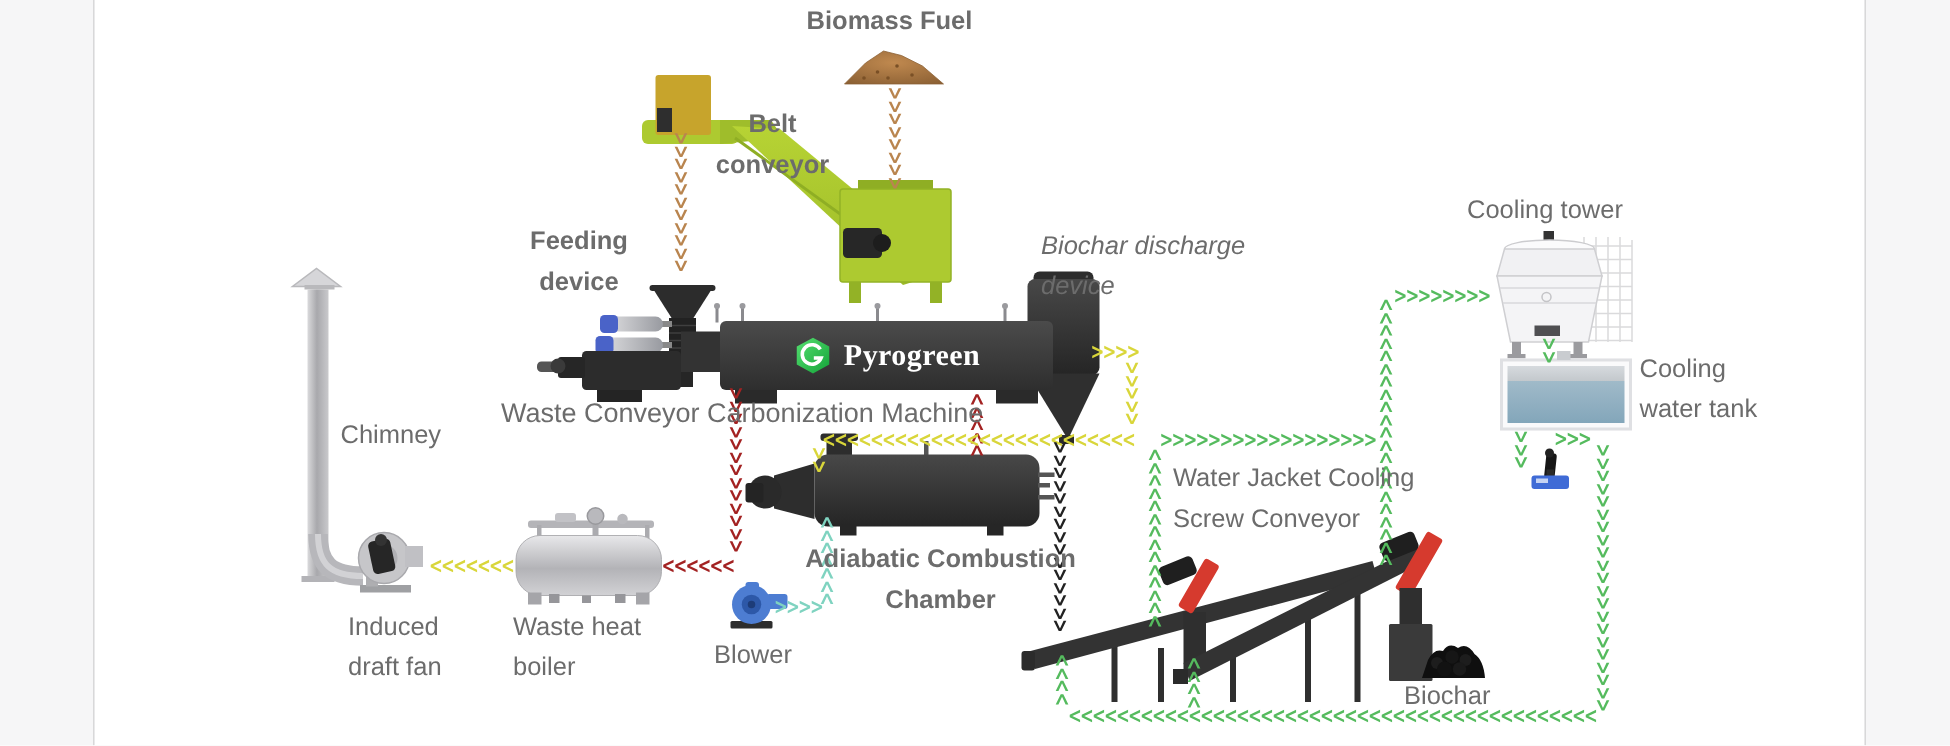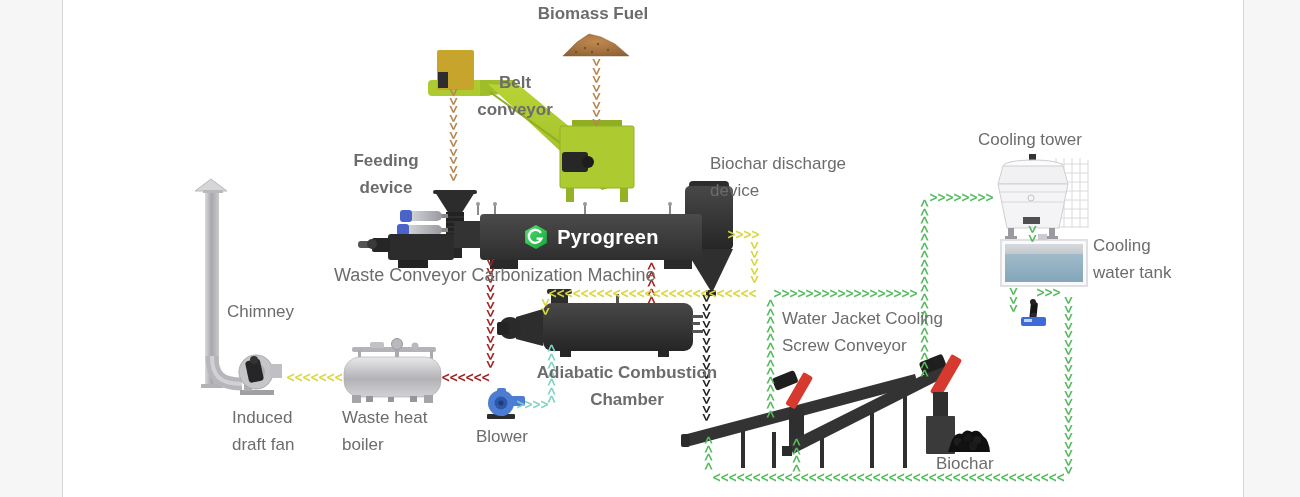--- a/index.html
+++ b/index.html
@@ -5,21 +5,21 @@
   html,body{margin:0;padding:0;}
   body{font-family:"Liberation Sans",sans-serif;background:#f5f5f6;}
   .stage{position:relative;width:1300px;height:497px;background:#ffffff;overflow:hidden;}
   .side-margin{position:absolute;top:0;height:497px;background:#f6f6f7;z-index:6;}
   .side-margin.left{left:0;width:62px;border-right:1px solid #d8d8d9;}
   .side-margin.right{left:1243px;width:57px;border-left:1px solid #d8d8d9;}
   svg.art{position:absolute;left:0;top:0;z-index:1;}
   
   .machine{position:absolute;left:480px;top:214px;width:222px;height:46px;z-index:2;
     background:linear-gradient(180deg,#4b4b4b,#2e2e2e);border-radius:4px;
-    display:flex;align-items:center;justify-content:center;gap:8px;}
+    display:flex;align-items:center;justify-content:center;gap:8px;font-family:Liberation Serif, serif;}
   .machine .logo-text{color:#ffffff;font-weight:bold;font-size:20px;letter-spacing:.3px;}
   
   .tank{position:absolute;left:1000px;top:239px;width:88px;height:48px;z-index:2;
     box-sizing:border-box;border:2px solid #dfe0e3;background:#fafafb;}
   .tank .band{position:absolute;left:3px;top:3px;width:78px;height:10px;background:linear-gradient(180deg,#d6dade,#c3c8cc);}
   .tank .water{position:absolute;left:3px;top:13px;width:78px;height:28px;background:linear-gradient(180deg,#a0bac9,#83a6ba);}
   .tank .nozzle{position:absolute;left:36px;top:-7px;width:9px;height:6px;background:#c9ccd0;}
   
   .lbl{position:absolute;z-index:4;color:#6c6c6c;font-size:17px;line-height:27px;}
   .lbl.c{text-align:center;font-weight:bold;}
@@ -585,22 +585,22 @@
       <span>&gt;</span>
       <span>&gt;</span>
       <span>&gt;</span>
       <span>&gt;</span>
     </div>
 
   <div class="lbl c" style="left:518px;top:0;width:150px;">Biomass Fuel</div>
   <div class="lbl c" style="left:462px;top:69px;width:106px;">Belt conveyor</div>
   <div class="lbl c" style="left:346px;top:147px;width:80px;">Feeding device</div>
   <div class="lbl big" style="left:334px;top:262px;">Waste Conveyor Carbonization Machine</div>
-  <div class="lbl" style="left:710px;top:150px;width:172px;">Biochar discharge device</div>
-  <div class="lbl" style="left:227px;top:298px;">Chimney</div>
+  <div class="lbl" style="left:694px;top:150px;width:172px;font-style:italic;">Biochar discharge device</div>
+  <div class="lbl" style="left:227px;top:276px;">Chimney</div>
   <div class="lbl" style="left:220px;top:404px;width:90px;margin-left:12px;">Induced draft fan</div>
   <div class="lbl" style="left:342px;top:404px;width:110px;">Waste heat boiler</div>
   <div class="lbl" style="left:476px;top:423px;">Blower</div>
   <div class="lbl c" style="left:527px;top:359px;width:200px;">Adiabatic Combustion Chamber</div>
   <div class="lbl" style="left:782px;top:305px;width:200px;">Water Jacket Cooling Screw Conveyor</div>
   <div class="lbl" style="left:962px;top:126px;margin-left:16px;">Cooling tower</div>
   <div class="lbl" style="left:1093px;top:232px;width:102px;">Cooling water tank</div>
   <div class="lbl" style="left:922px;top:450px;margin-left:14px;">Biochar</div>
 
   <div class="side-margin left"></div>

